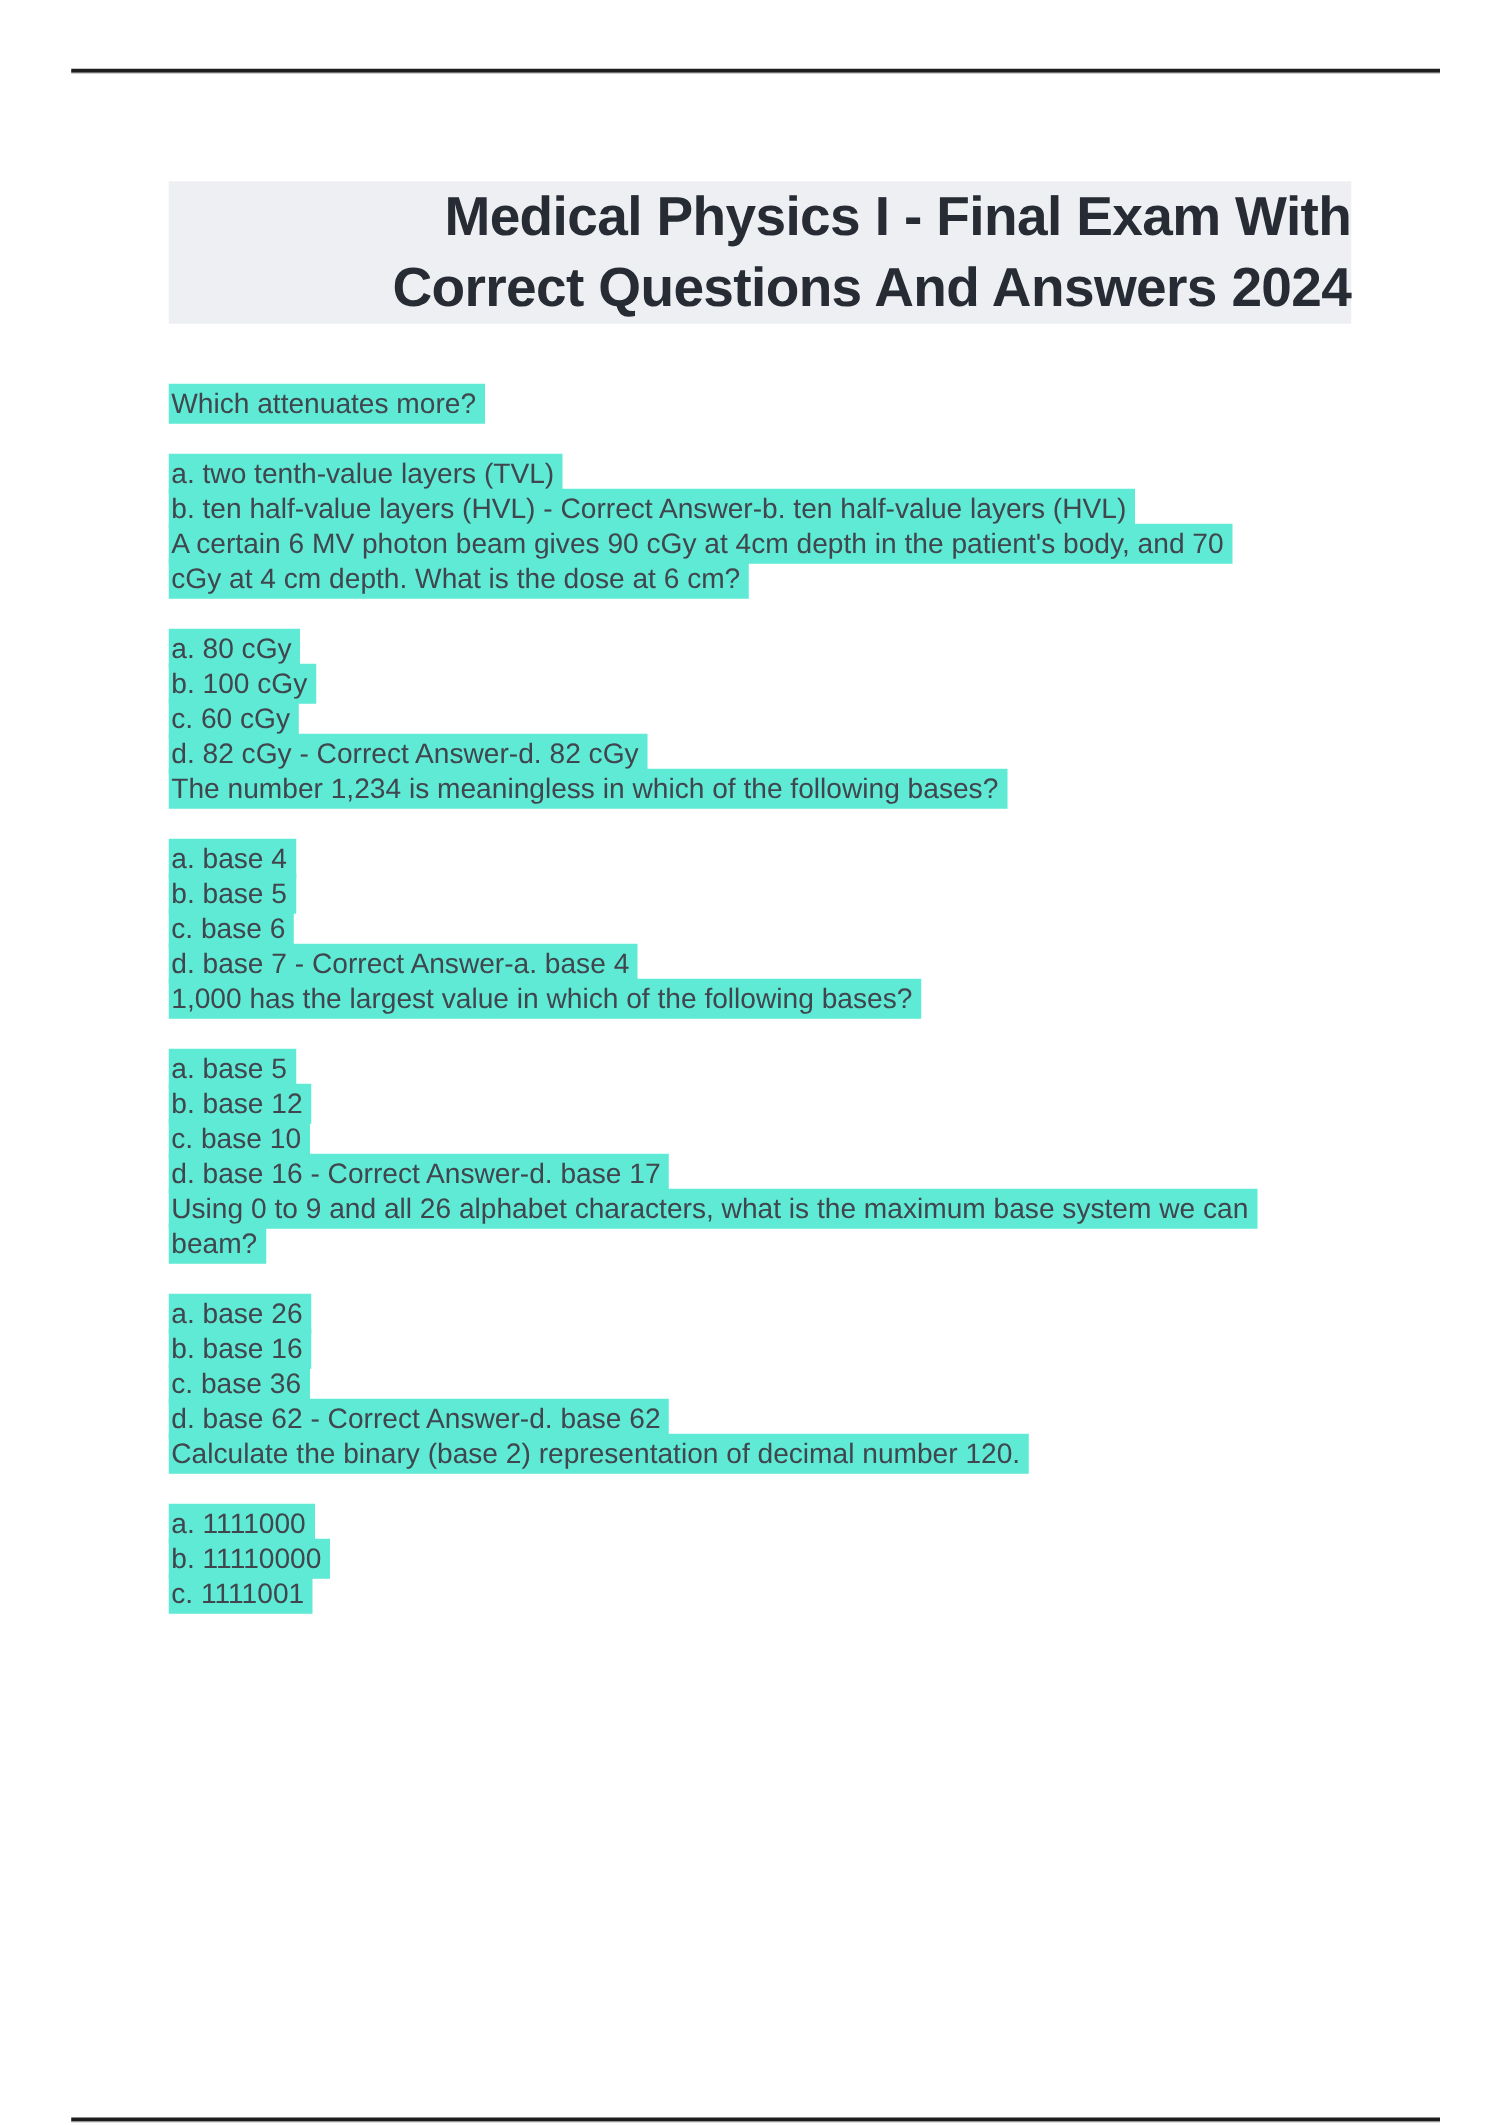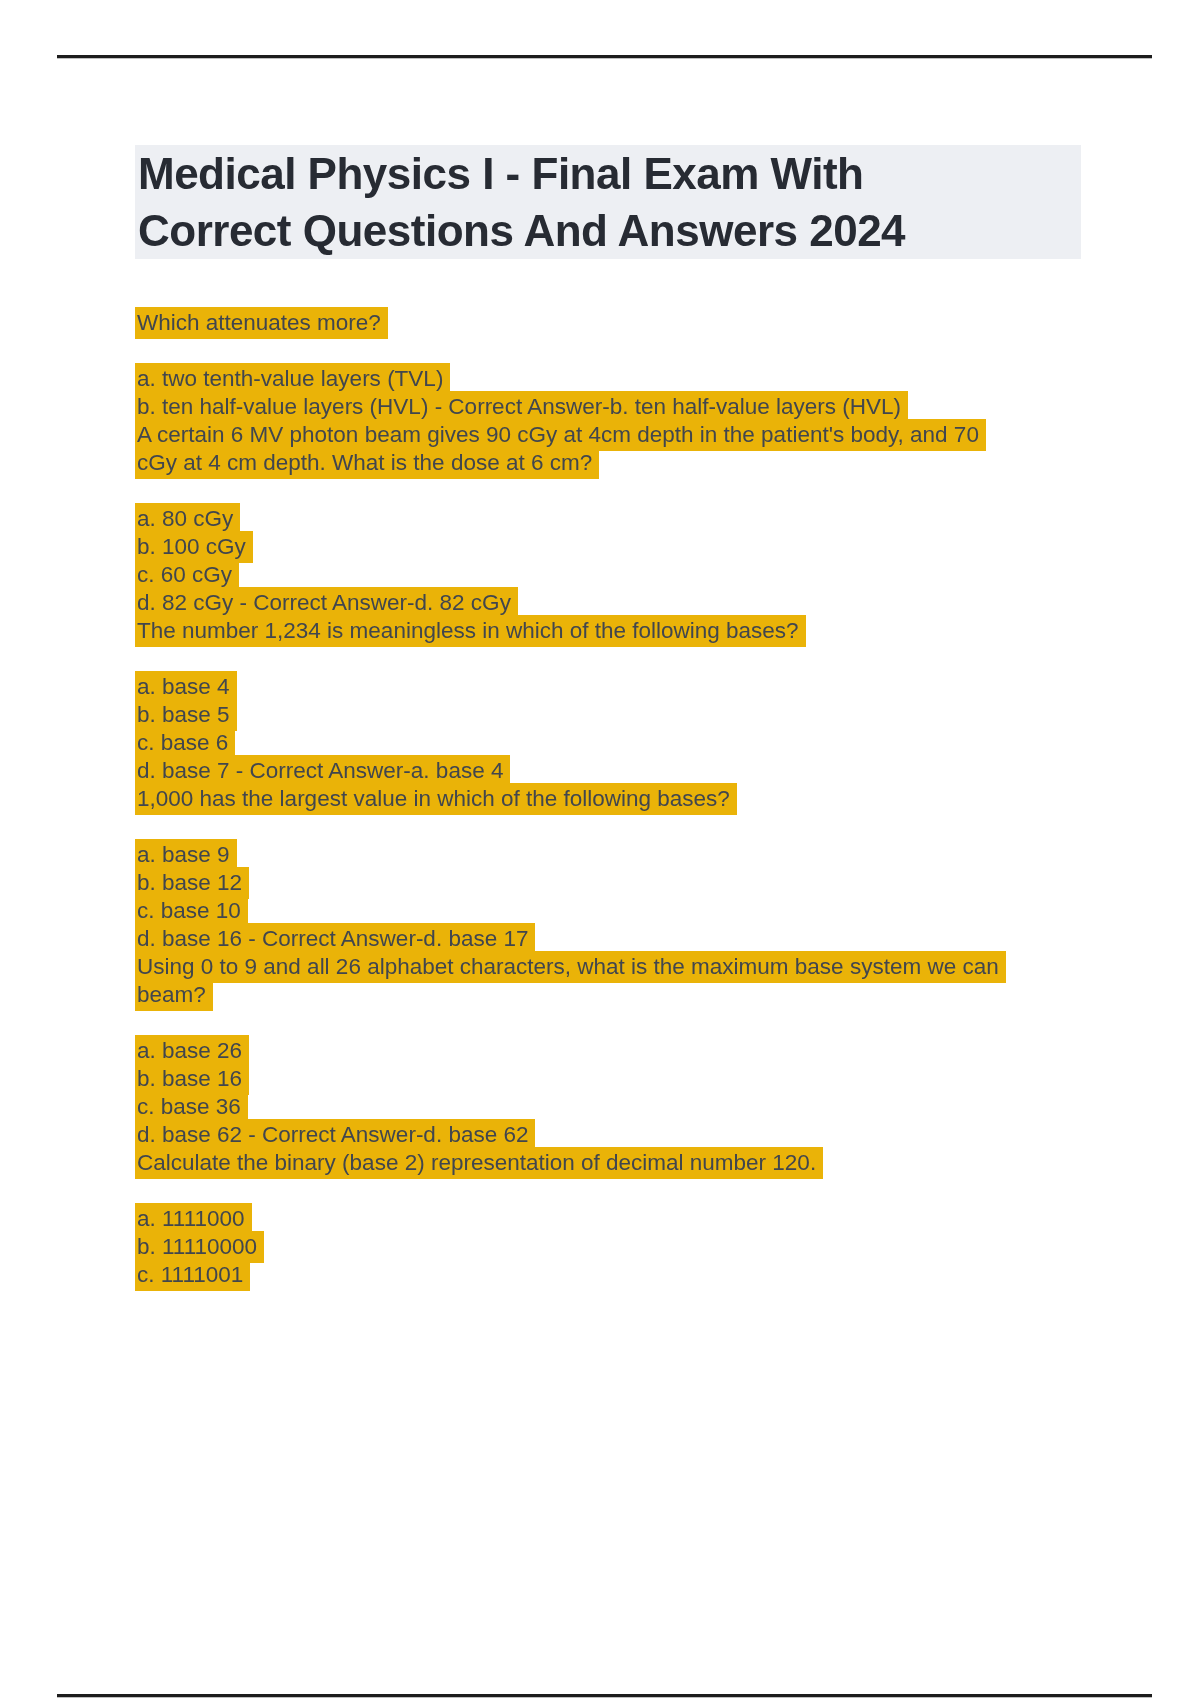--- a/index.html
+++ b/index.html
@@ -19,20 +19,21 @@
   }
   #rule-top { top: 55px; }
   #rule-bottom { top: 1694px; }
 
   .title-block {
     position: absolute;
     left: 135px; top: 145px;
     width: 943px;
     background: #edeff3;
     padding: 0 0 0 3px;
+    text-align: right;
   }
   .title-line {
     font-weight: bold;
     font-size: 44px;
     line-height: 57px;
     letter-spacing: -0.5px;
     color: #272b33;
     white-space: nowrap;
   }
 
@@ -45,21 +46,21 @@
   .para { margin: 0 0 28px 0; }
   .para:last-child { margin-bottom: 0; }
   .line {
     margin: 0;
     height: 28px;
     line-height: 28px;
     font-size: 22.5px;
     white-space: nowrap;
   }
   .hl {
-    background: #eab308;
+    background: #5eead4;
     padding: 3px 7px 4px 2px;
     margin-left: -2px;
     margin-top: 24px;
   }
 </style>
 </head>
 <body>
 
 <div class="page">
 
@@ -105,21 +106,21 @@
         <p class="line"><span class="hl">c. base 6</span></p>
         <p class="line"><span class="hl">d. base 7 - Correct Answer-a. base 4</span></p>
       </div>
     </div>
 
     <div>
       <div class="para">
         <p class="line"><span class="hl">1,000 has the largest value in which of the following bases?</span></p>
       </div>
       <div class="para">
-        <p class="line"><span class="hl">a. base 9</span></p>
+        <p class="line"><span class="hl">a. base 5</span></p>
         <p class="line"><span class="hl">b. base 12</span></p>
         <p class="line"><span class="hl">c. base 10</span></p>
         <p class="line"><span class="hl">d. base 16 - Correct Answer-d. base 17</span></p>
       </div>
     </div>
 
     <div>
       <div class="para">
         <p class="line"><span class="hl">Using 0 to 9 and all 26 alphabet characters, what is the maximum base system we can</span></p>
         <p class="line"><span class="hl">beam?</span></p>

